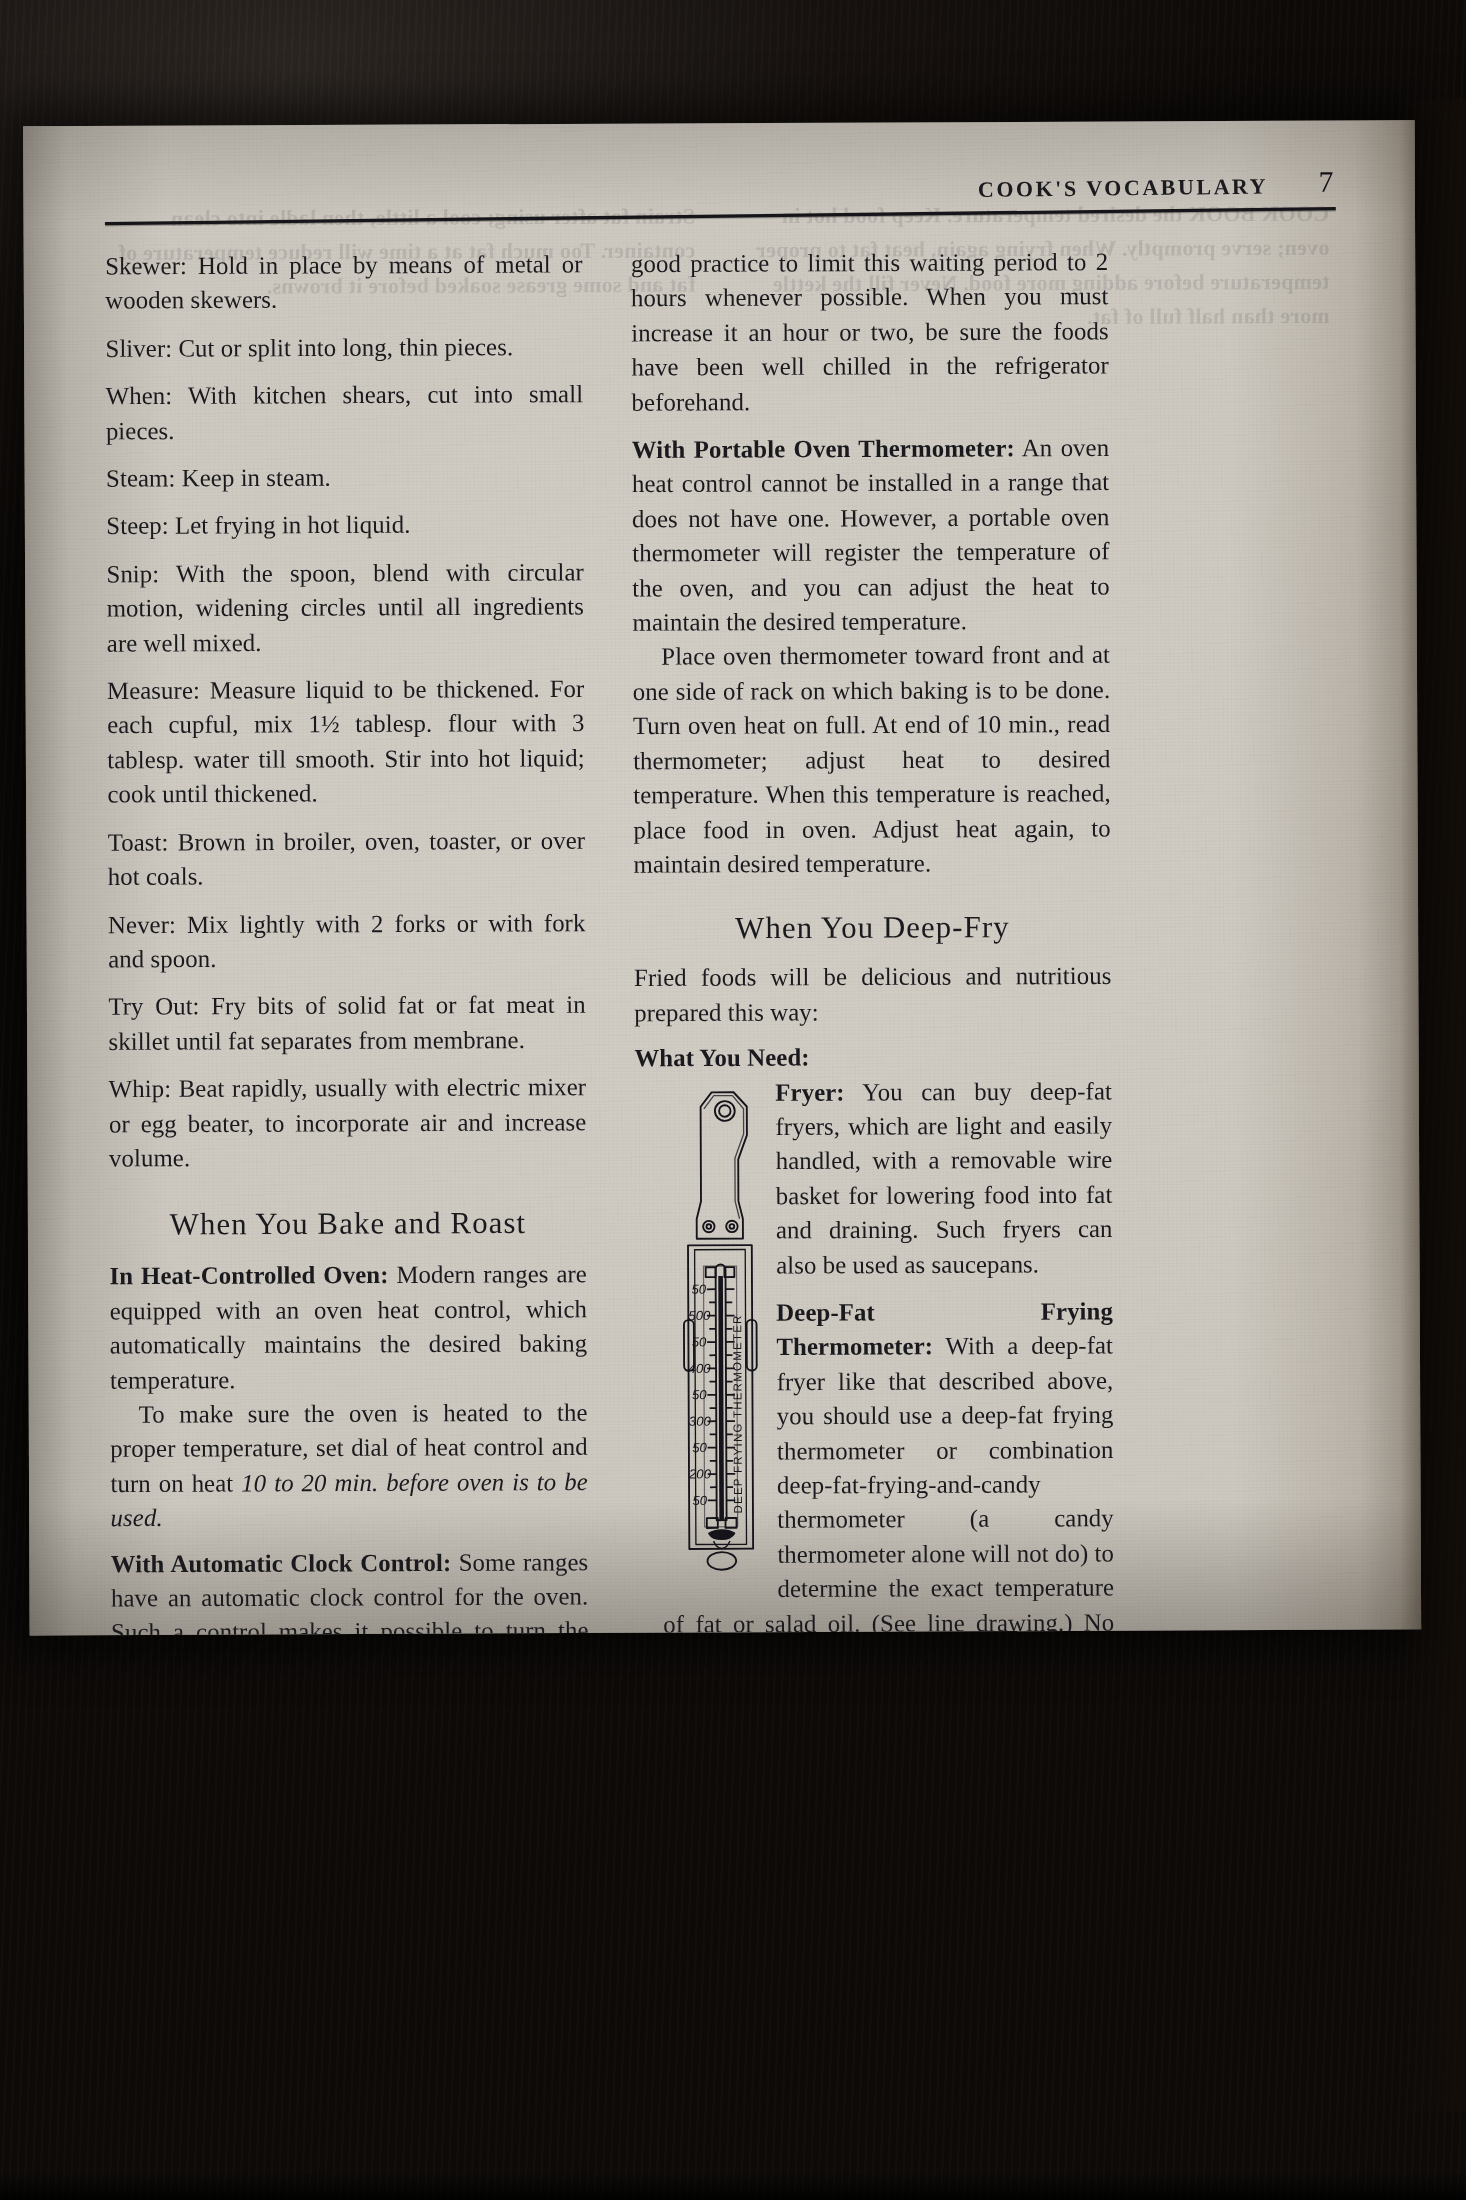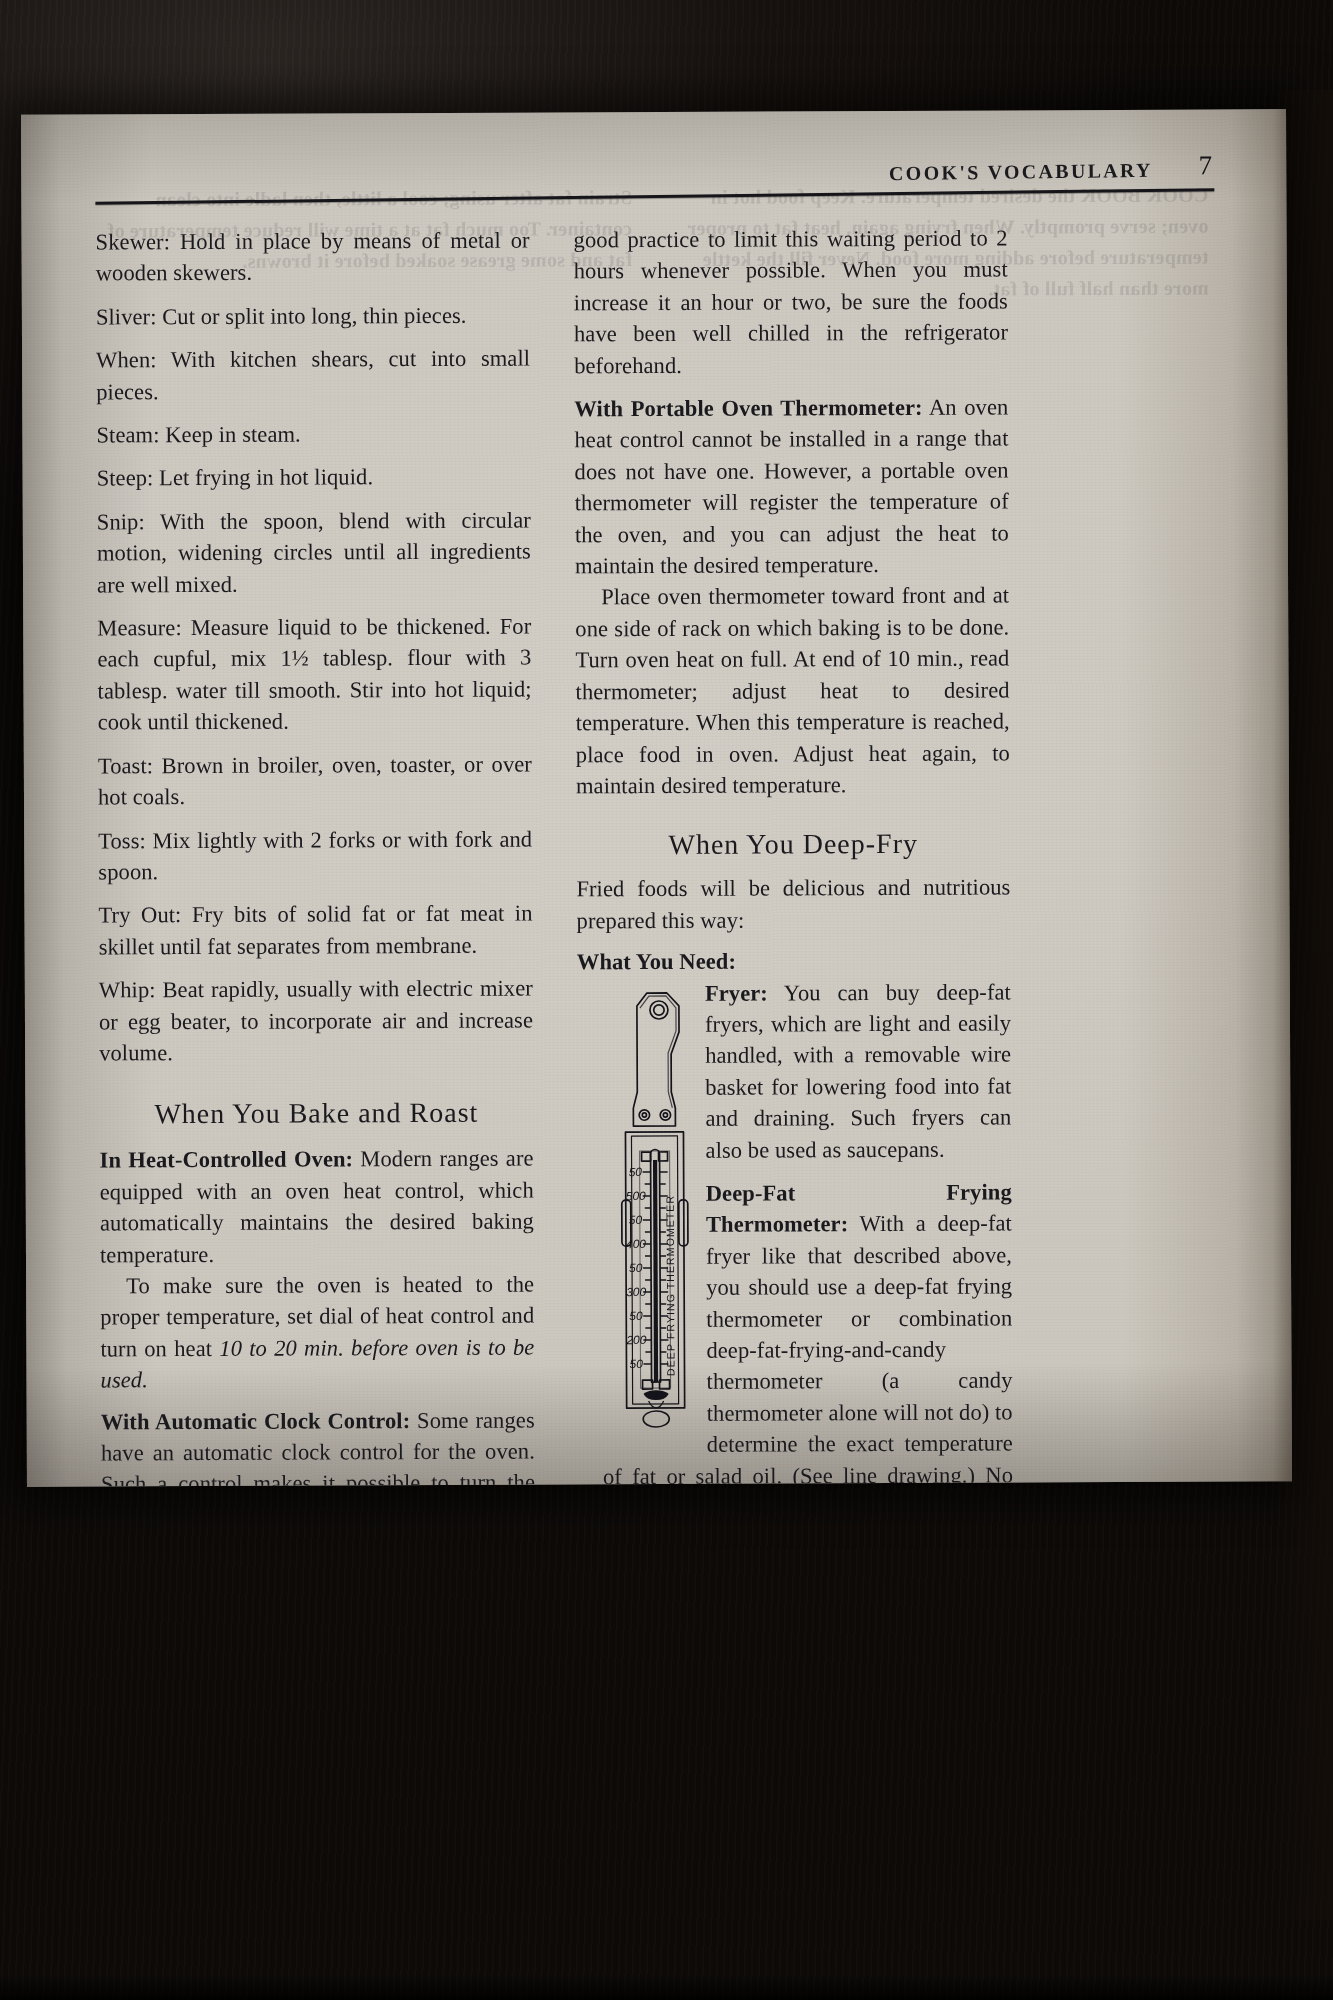--- a/index.html
+++ b/index.html
@@ -167,21 +167,21 @@
       <div class="col">
 
         <p><b class="lem">Skewer:</b><span> Hold in place by means of metal or wooden skewers.</span></p>
         <p><b class="lem">Sliver:</b><span> Cut or split into long, thin pieces.</span></p>
         <p><b class="lem">When:</b><span> With kitchen shears, cut into small pieces.</span></p>
         <p><b class="lem">Steam:</b><span> Keep in steam.</span></p>
         <p><b class="lem">Steep:</b><span> Let frying in hot liquid.</span></p>
         <p><b class="lem">Snip:</b><span> With the spoon, blend with circular motion, widening circles until all ingredients are well mixed.</span></p>
         <p><b class="lem">Measure:</b><span> Measure liquid to be thickened. For each cupful, mix 1½ tablesp. flour with 3 tablesp. water till smooth. Stir into hot liquid; cook until thickened.</span></p>
         <p><b class="lem">Toast:</b><span> Brown in broiler, oven, toaster, or over hot coals.</span></p>
-        <p><b class="lem">Toss:</b><span> Mix lightly with 2 forks or with fork and spoon.</span></p>
+        <p><b class="lem">Never:</b><span> Mix lightly with 2 forks or with fork and spoon.</span></p>
         <p><b class="lem">Try Out:</b><span> Fry bits of solid fat or fat meat in skillet until fat separates from membrane.</span></p>
         <p><b class="lem">Whip:</b><span> Beat rapidly, usually with electric mixer or egg beater, to incorporate air and increase volume.</span></p>
 
         <h2 class="sect">When You Bake and Roast</h2>
 
         <p><b class="sub">In Heat-Controlled Oven:</b><span> Modern ranges are equipped with an oven heat control, which automatically maintains the desired baking temperature.</span></p>
 
         <p class="cont"><span>To make sure the oven is heated to the proper temperature, set dial of heat control and turn on heat </span><i class="ital">10 to 20 min. before oven is to be used.</i></p>
 
         <p class="tight"><b class="sub">With Automatic Clock Control:</b><span> Some ranges have an automatic clock control for the oven. Such a control makes it possible to turn the oven on and off automatically at desired times.</span></p>

